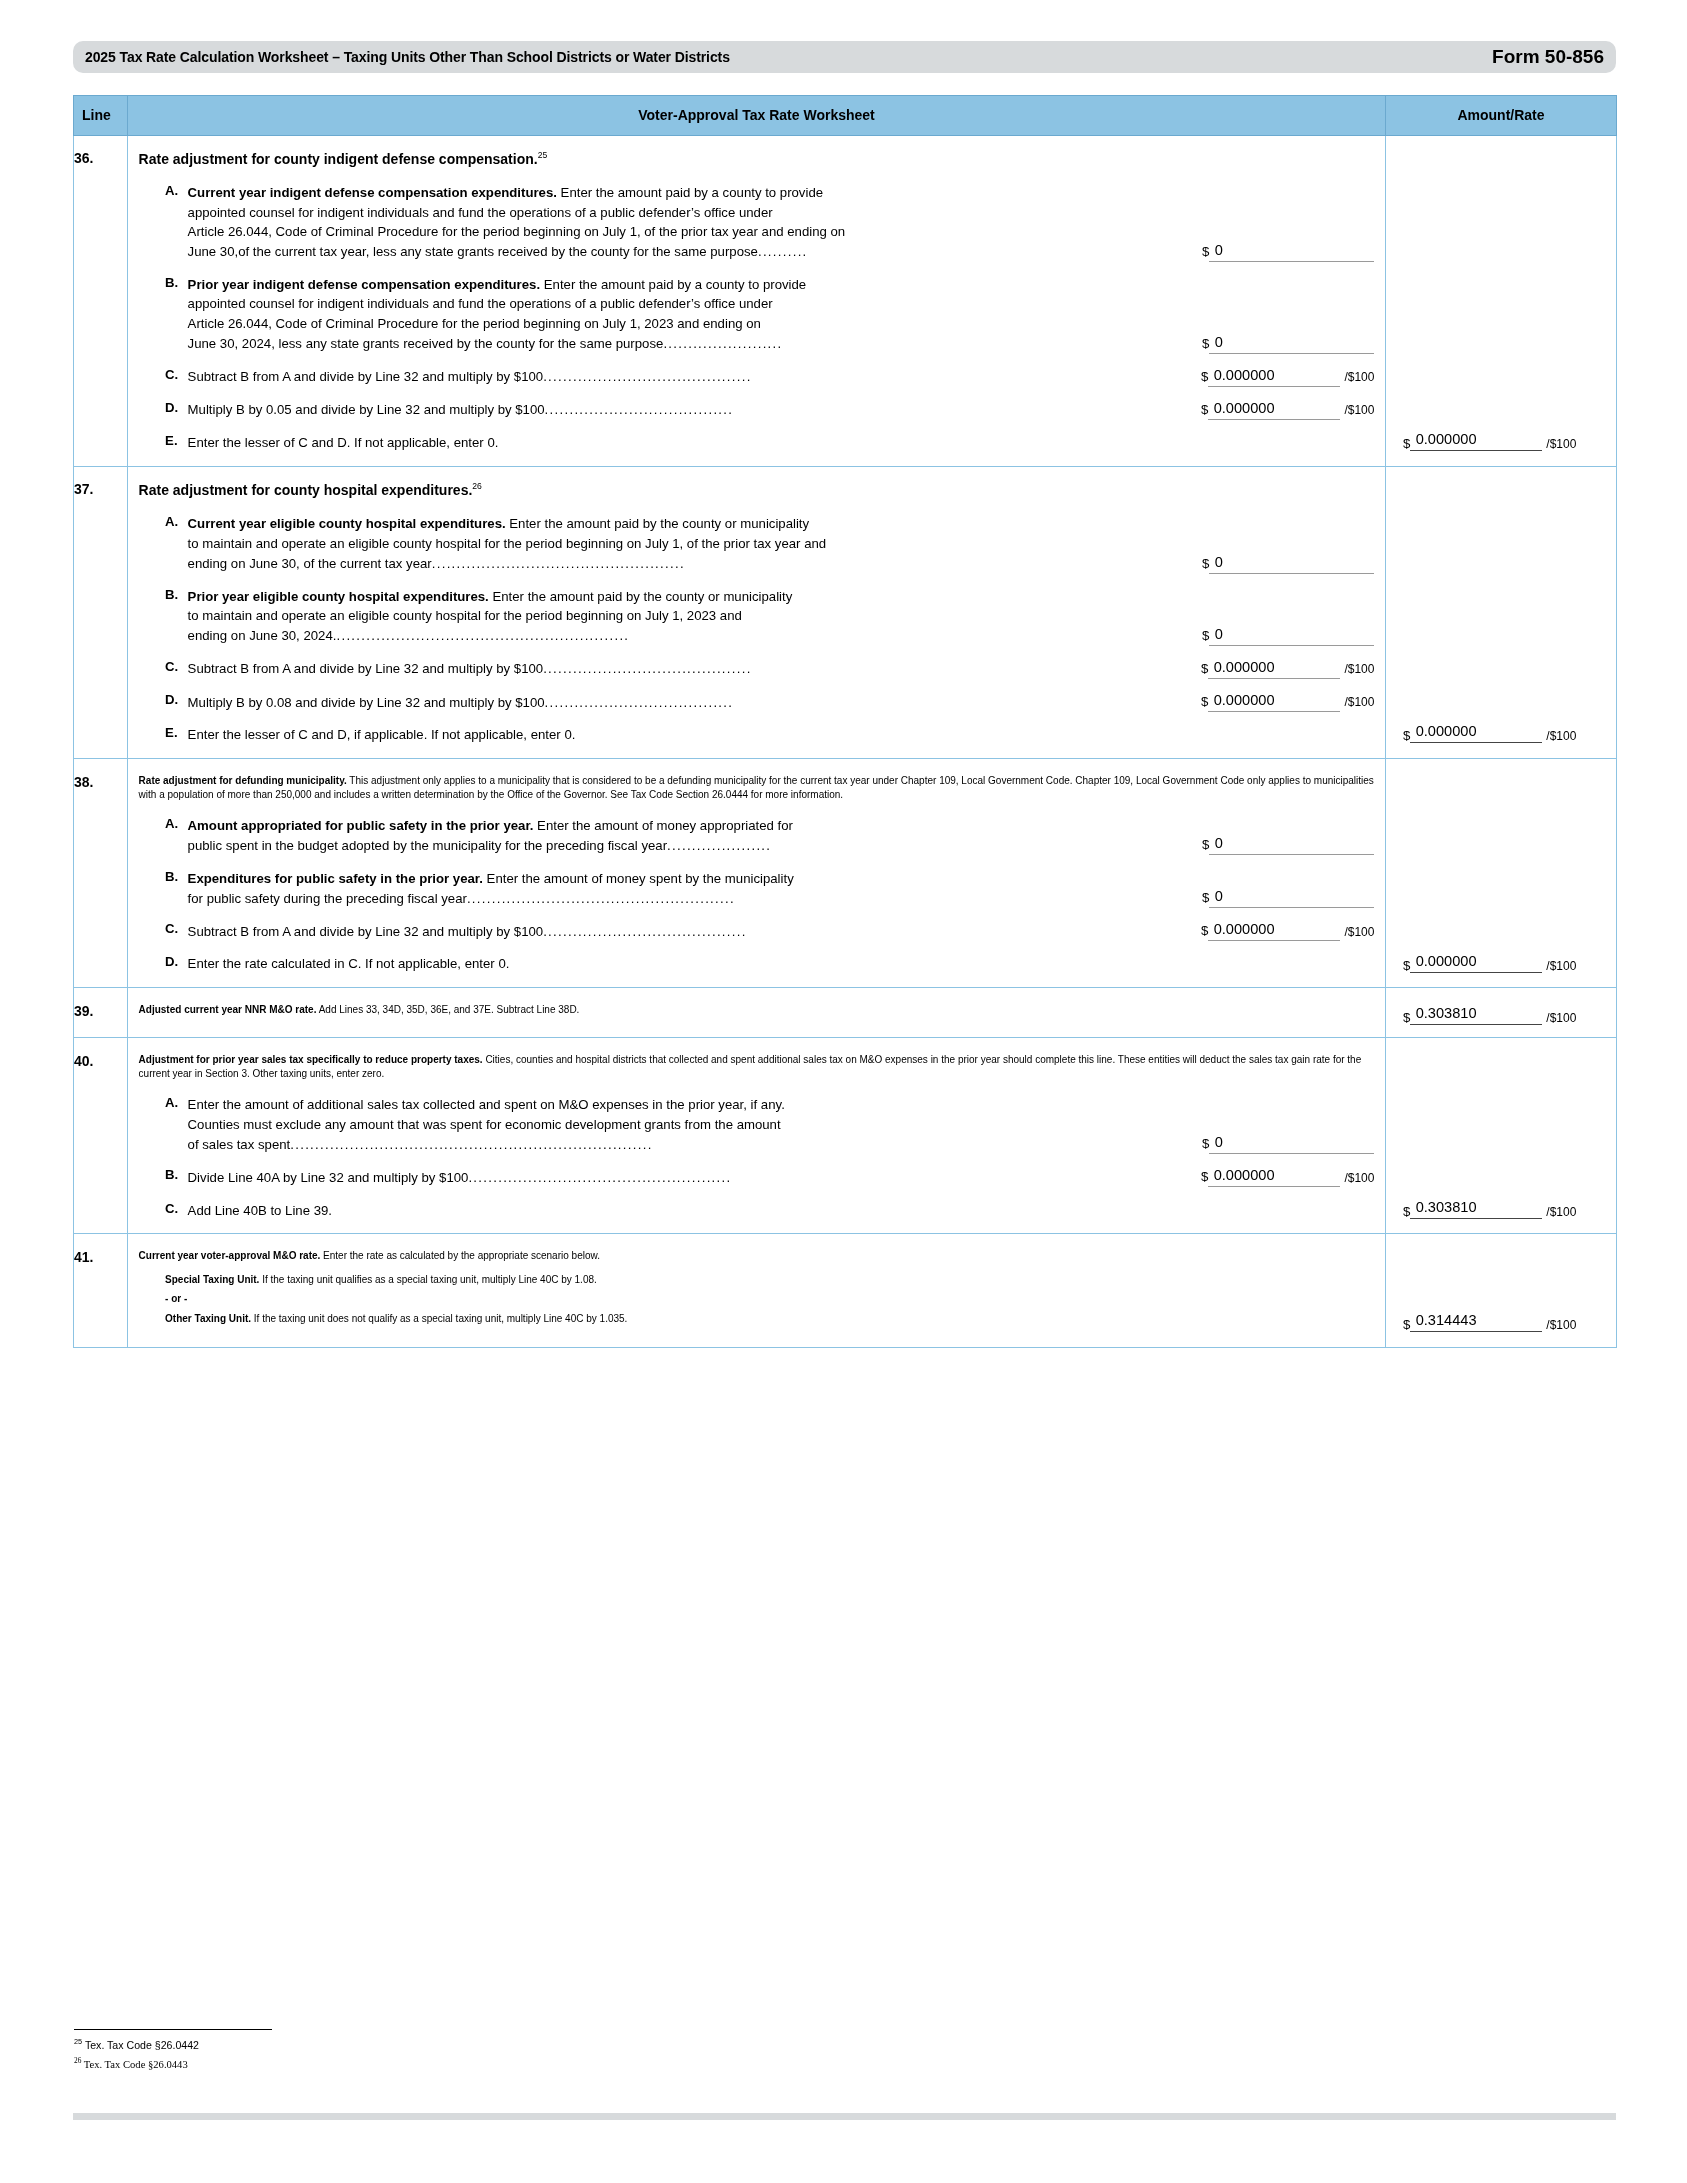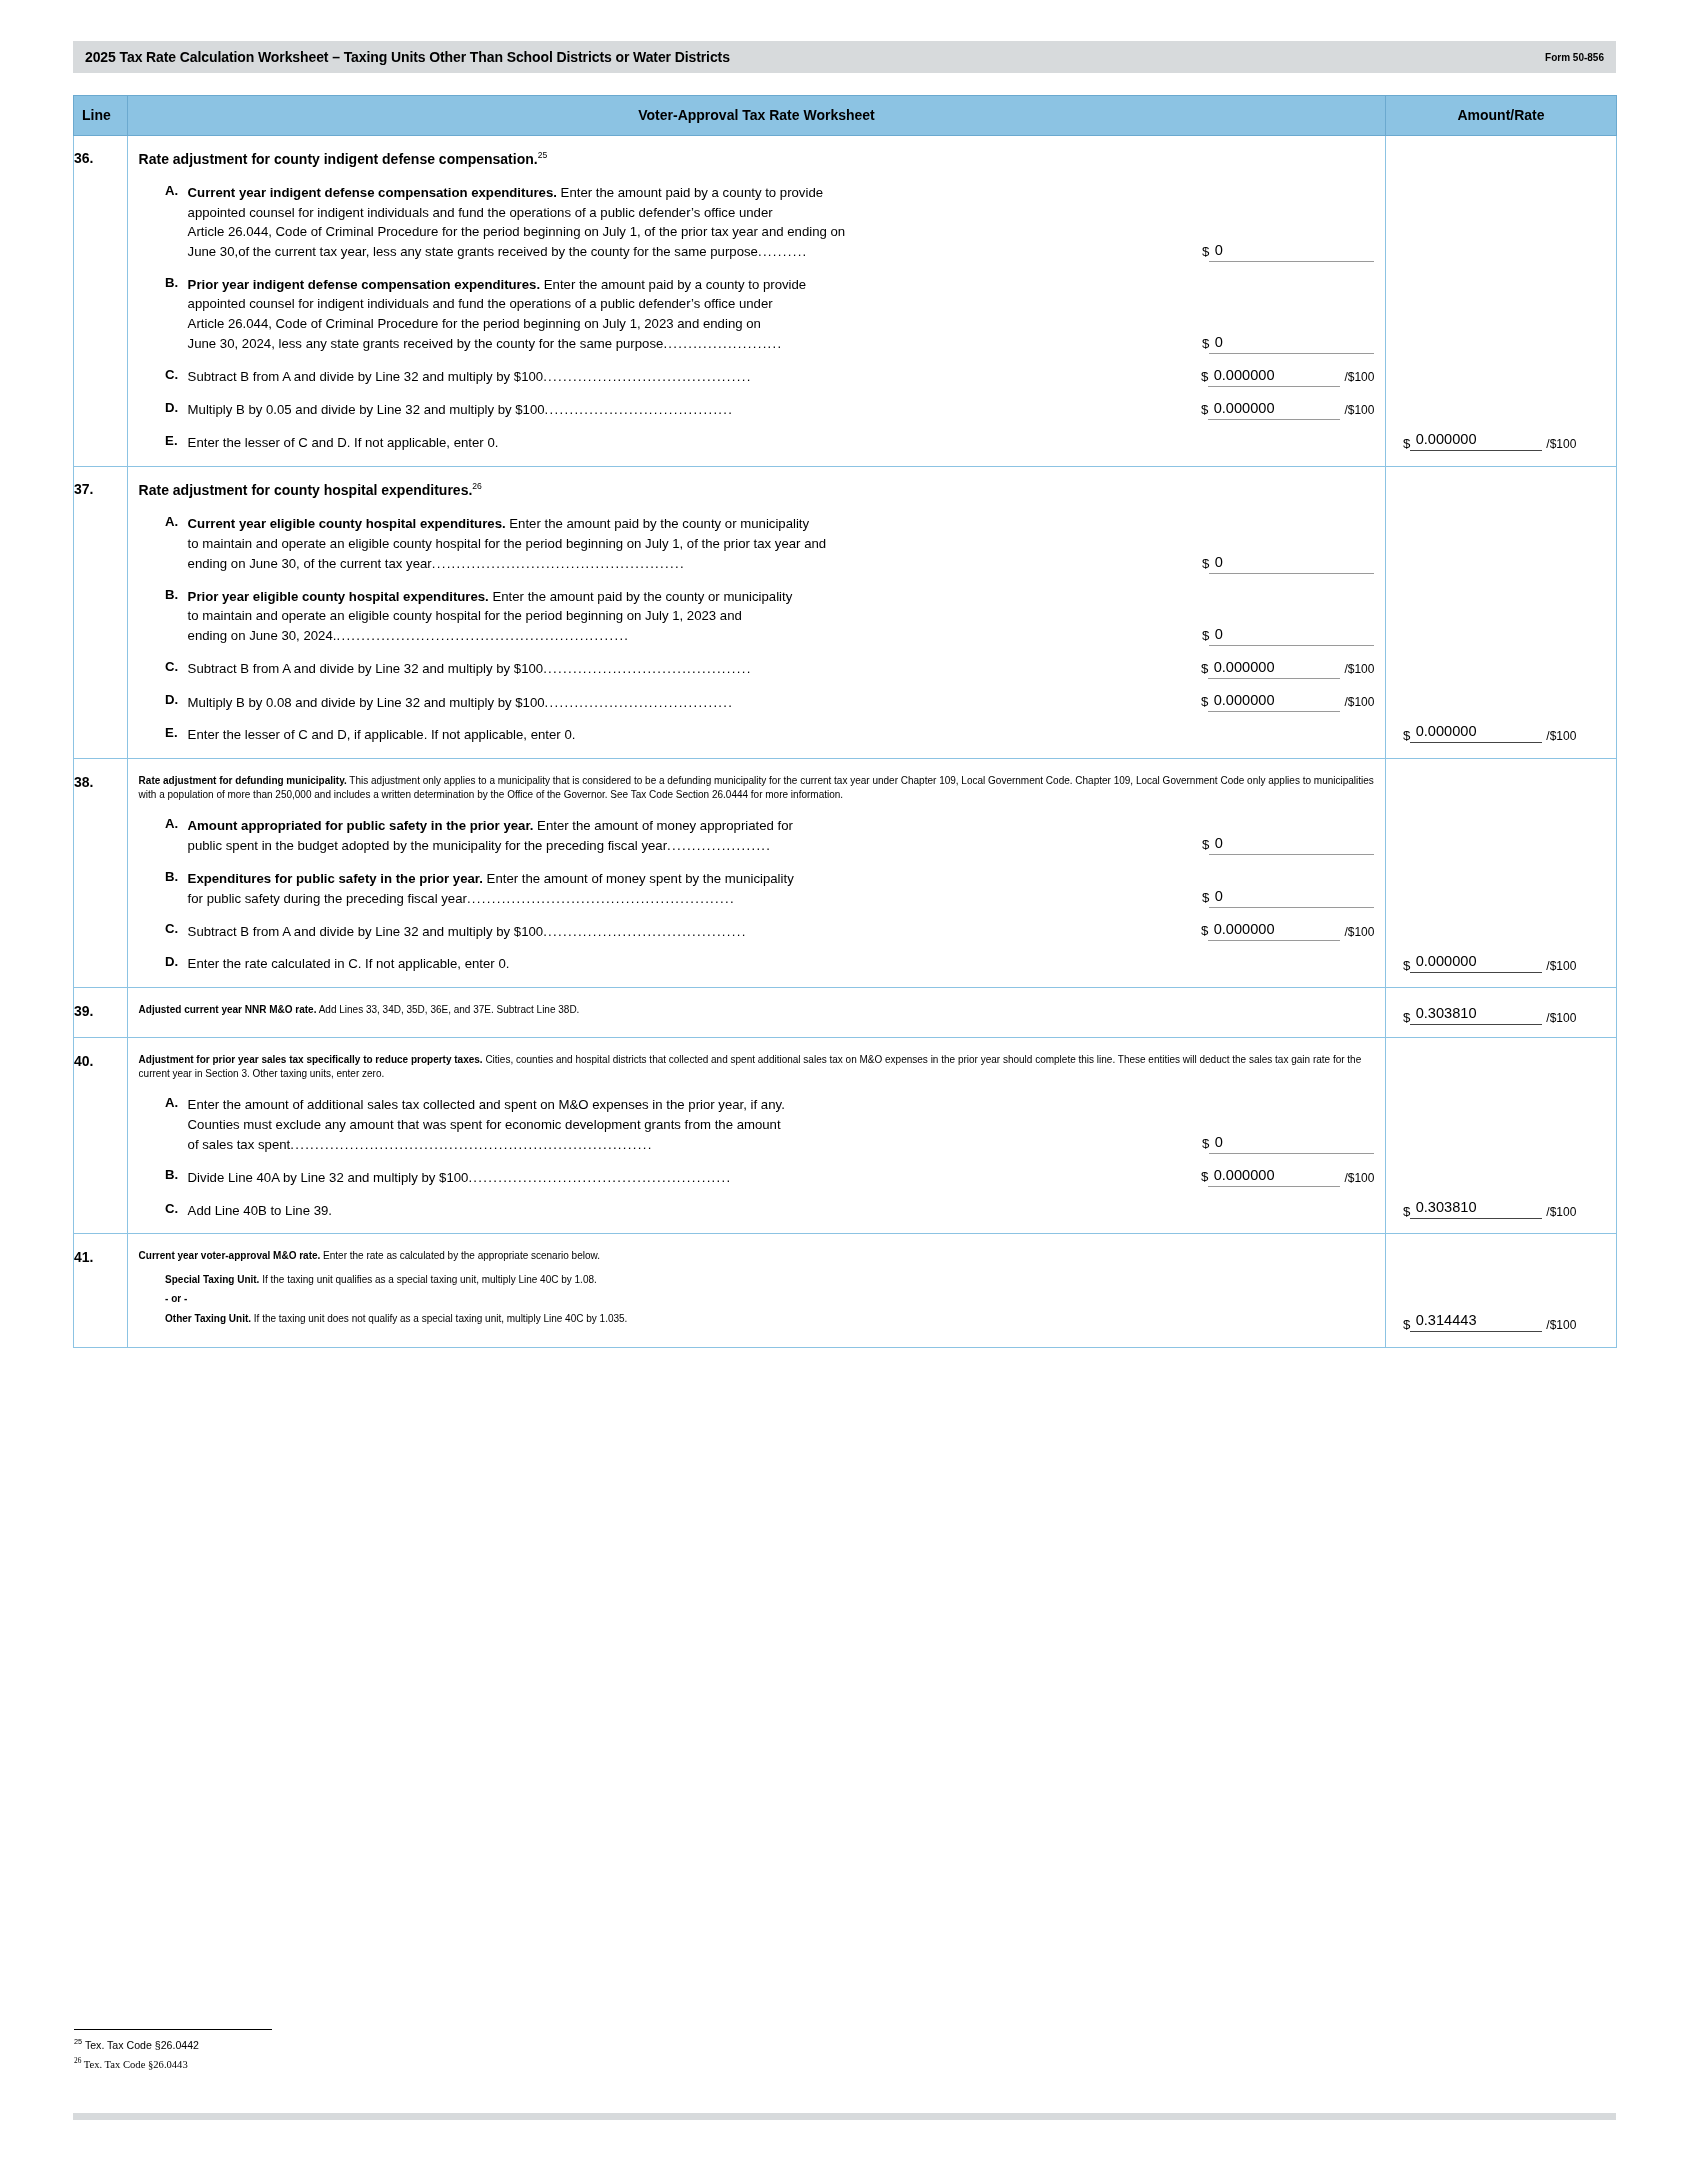--- a/index.html
+++ b/index.html
@@ -14,24 +14,24 @@
     width:1687px;height:2183px;
     box-sizing:border-box;
     padding:0;
   }
 
   
   .hdr{
     position:absolute;left:73px;top:41px;width:1543px;height:32px;
     background:#d7dadc;
     display:flex;align-items:center;justify-content:space-between;
-    padding:0 12px;box-sizing:border-box;
+    padding:0 12px;box-sizing:border-box;border-radius:10px;
   }
   .hdr-title{font-size:14px;font-weight:bold;letter-spacing:-0.1px;}
-  .hdr-form{font-size:10px;font-weight:bold;}
+  .hdr-form{font-size:19px;font-weight:bold;}
 
   
   .tbl{
     position:absolute;left:73px;top:95px;width:1543px;
     border-collapse:collapse;
     table-layout:fixed;
   }
   .tbl col.c-line{width:54px;}
   .tbl col.c-desc{width:1258px;}
   .tbl col.c-amt{width:231px;}

